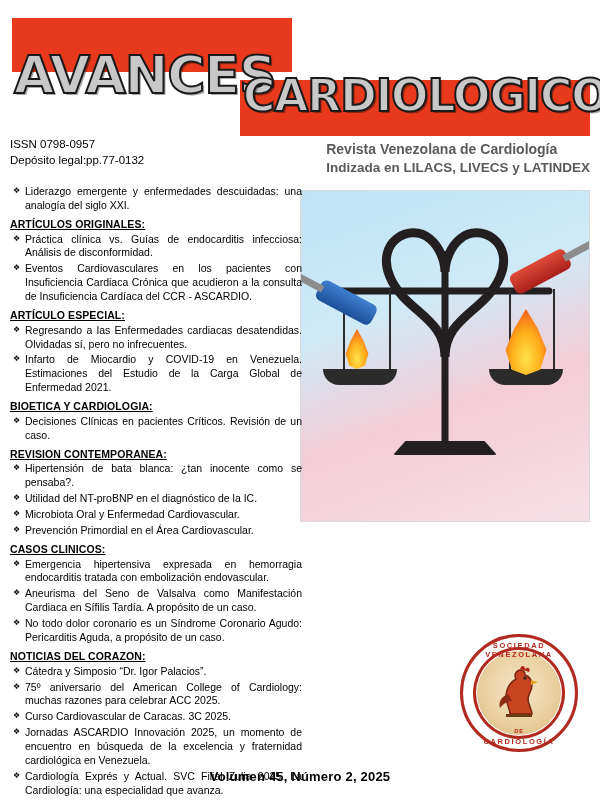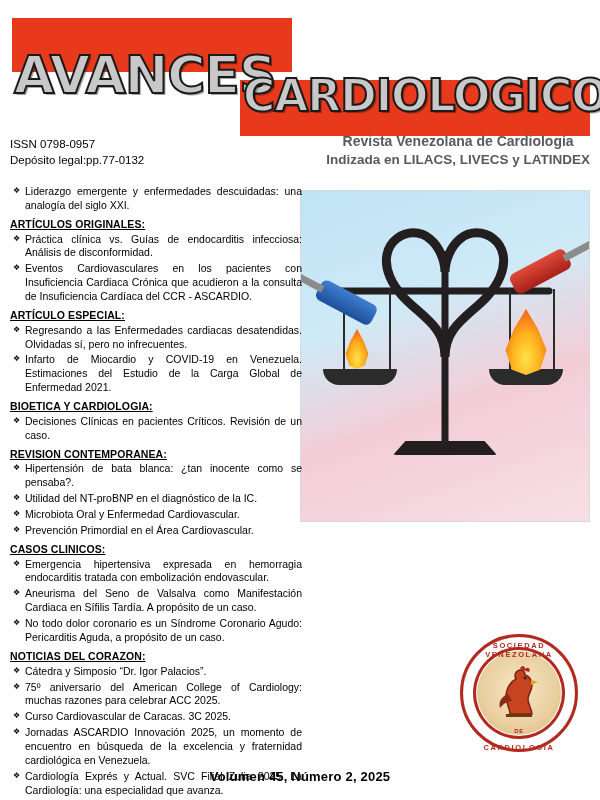--- a/index.html
+++ b/index.html
@@ -76,22 +76,22 @@
     position: absolute;
     left: 10px;
     top: 137px;
     font-size: 11.5px;
     line-height: 1.35;
     color: #000;
   }
   .subtitle-block {
     position: absolute;
     right: 10px;
-    top: 132px;
-    text-align: center;
+    top: 140px;
+    text-align: left;
     color: #5a5a5a;
     font-weight: bold;
     line-height: 1.35;
   }
   .subtitle-1 { font-size: 14px; }
   .subtitle-2 { font-size: 13.5px; }
 
   
   .content {
     position: relative;
@@ -256,21 +256,21 @@
   .seal-text-top, .seal-text-bottom, .seal-text-de {
     position: absolute;
     left: 0; right: 0;
     text-align: center;
     color: #b22a1f;
     font-weight: bold;
     font-size: 7.5px;
     letter-spacing: 1.6px;
   }
   .seal-text-top { top: 7px; }
-  .seal-text-bottom { bottom: 0; }
+  .seal-text-bottom { bottom: 6px; }
   .seal-text-de { bottom: 18px; font-size: 6px; letter-spacing: 0.5px; }
 
   
   .volume-line {
     position: absolute;
     left: 0; right: 0;
     bottom: 16px;
     text-align: center;
     font-weight: bold;
     font-size: 13px;

